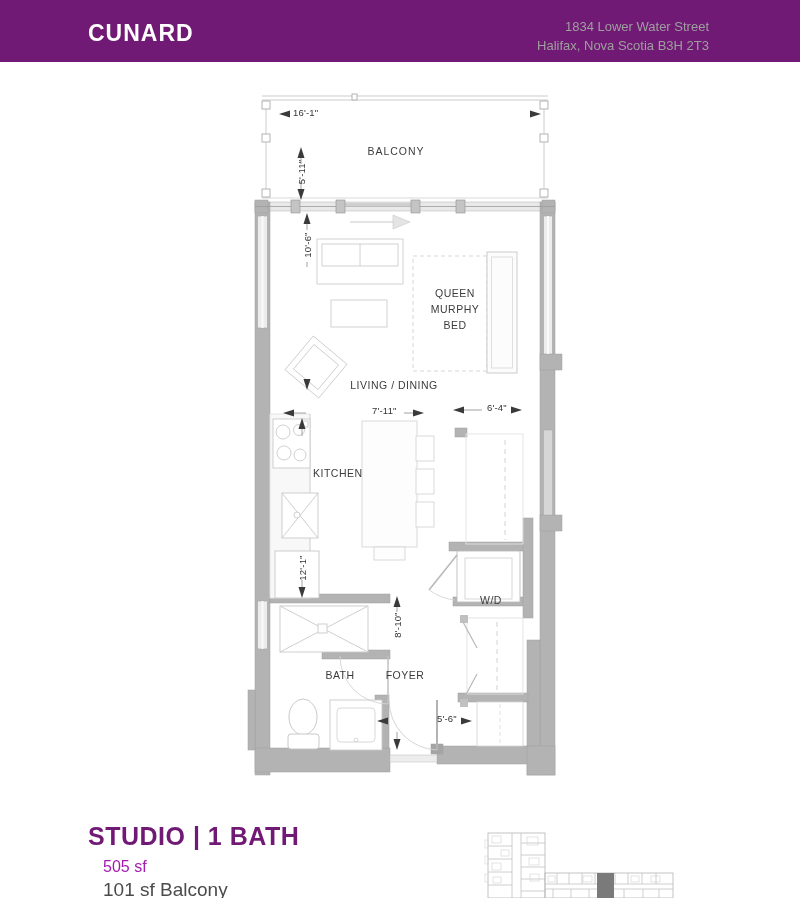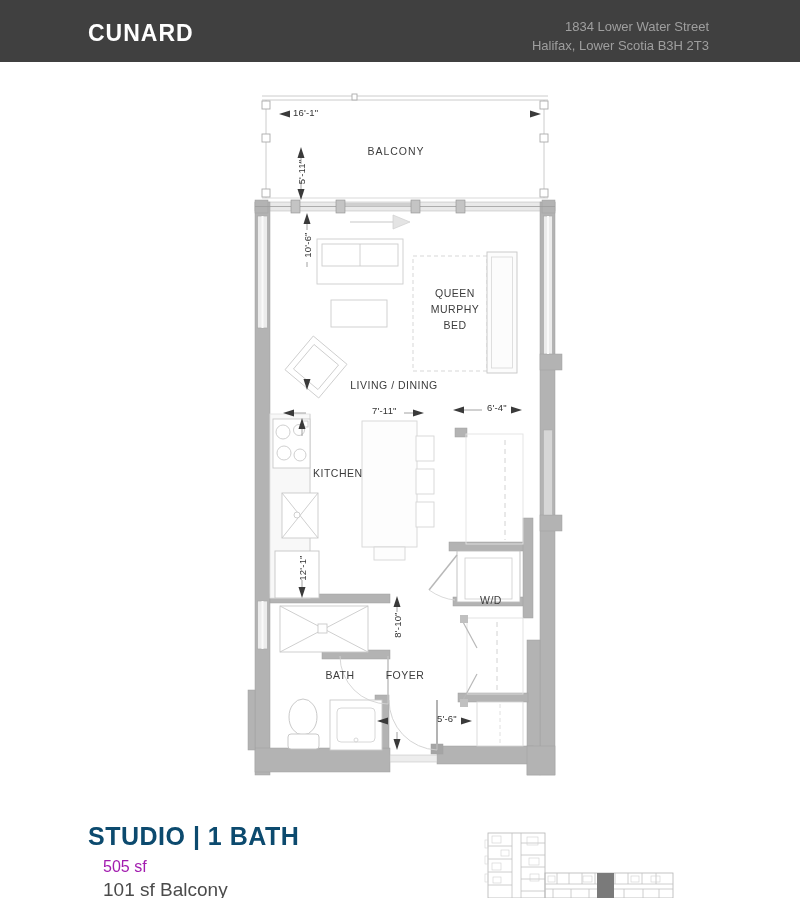--- a/index.html
+++ b/index.html
@@ -3,21 +3,21 @@
 <meta charset="utf-8">
 <style>
   html,body{margin:0;padding:0;}
   body{
     width:800px;height:898px;position:relative;overflow:hidden;
     background:#ffffff;font-family:"Liberation Sans",sans-serif;
   }
   
   .header{
     position:absolute;left:0;top:0;width:800px;height:62px;
-    background:#404040;
+    background:#701a75;
   }
   .brand{
     position:absolute;left:88px;top:20px;
     color:#ffffff;font-size:23px;font-weight:bold;letter-spacing:1px;
   }
   .address{
     position:absolute;right:91px;top:17px;text-align:right;
     color:#9f9f9f;font-size:13px;line-height:19px;
   }
   
@@ -27,34 +27,34 @@
   .ctr{text-align:center;}
   .vdim{
     position:absolute;width:46px;height:12px;
     display:flex;align-items:center;justify-content:center;
     transform:rotate(-90deg);
   }
   .wrap{white-space:normal;line-height:1.5;}
   
   .unit-type{
     position:absolute;left:88px;top:822px;
-    font-size:25px;font-weight:bold;color:#0c4a6e;letter-spacing:0.5px;
+    font-size:25px;font-weight:bold;color:#701a75;letter-spacing:0.5px;
   }
   .area-line1{position:absolute;left:103px;top:858px;font-size:16px;color:#a21caf;}
   .area-line2{position:absolute;left:103px;top:879px;font-size:19px;color:#4b4b4b;}
   svg{position:absolute;left:0;top:0;}
 </style>
 </head>
 <body>
 
 <div class="header">
   <div class="brand">CUNARD</div>
   <div class="address">
     <div>1834 Lower Water Street</div>
-    <div>Halifax, Lower Scotia B3H 2T3</div>
+    <div>Halifax, Nova Scotia B3H 2T3</div>
   </div>
 </div>
 
 <svg width="800" height="898" viewBox="0 0 800 898">
 
   <g stroke="#c6c6c6" stroke-width="0.9" fill="none">
     <line x1="262" y1="96" x2="548" y2="96"></line>
     <line x1="262" y1="100" x2="548" y2="100"></line>
     <line x1="266" y1="100" x2="266" y2="198"></line>
     <line x1="544" y1="100" x2="544" y2="198"></line>

